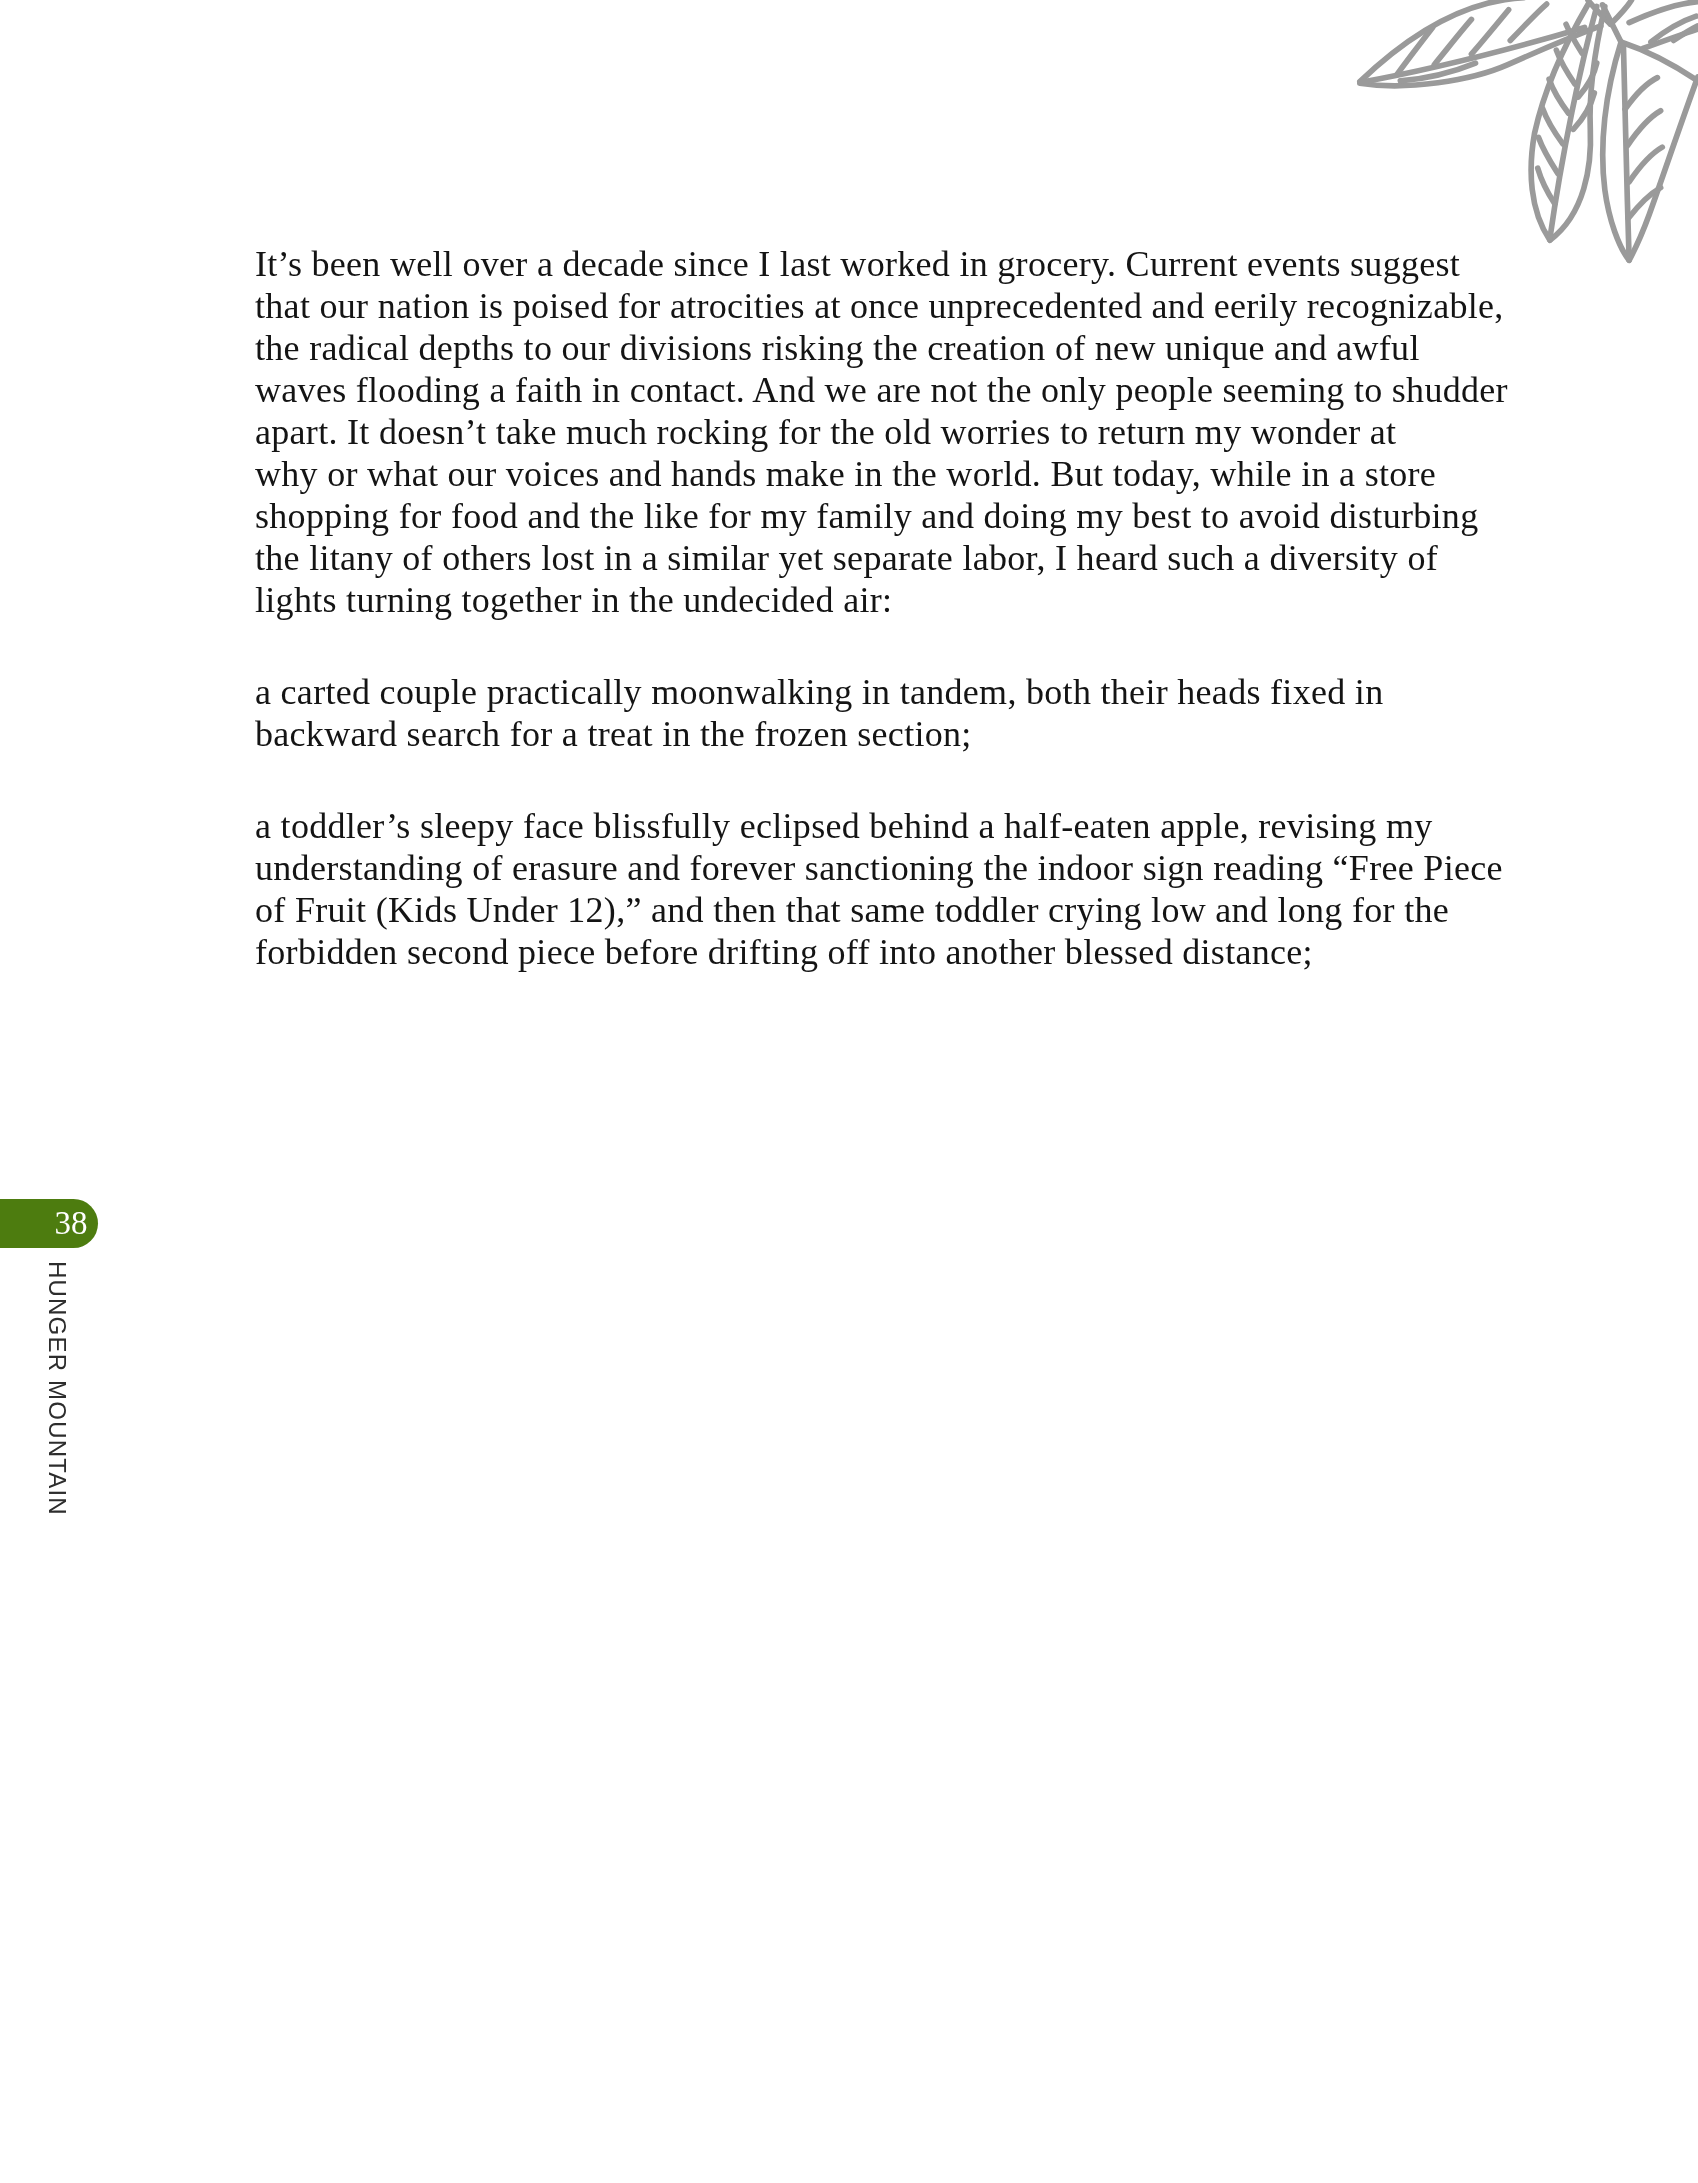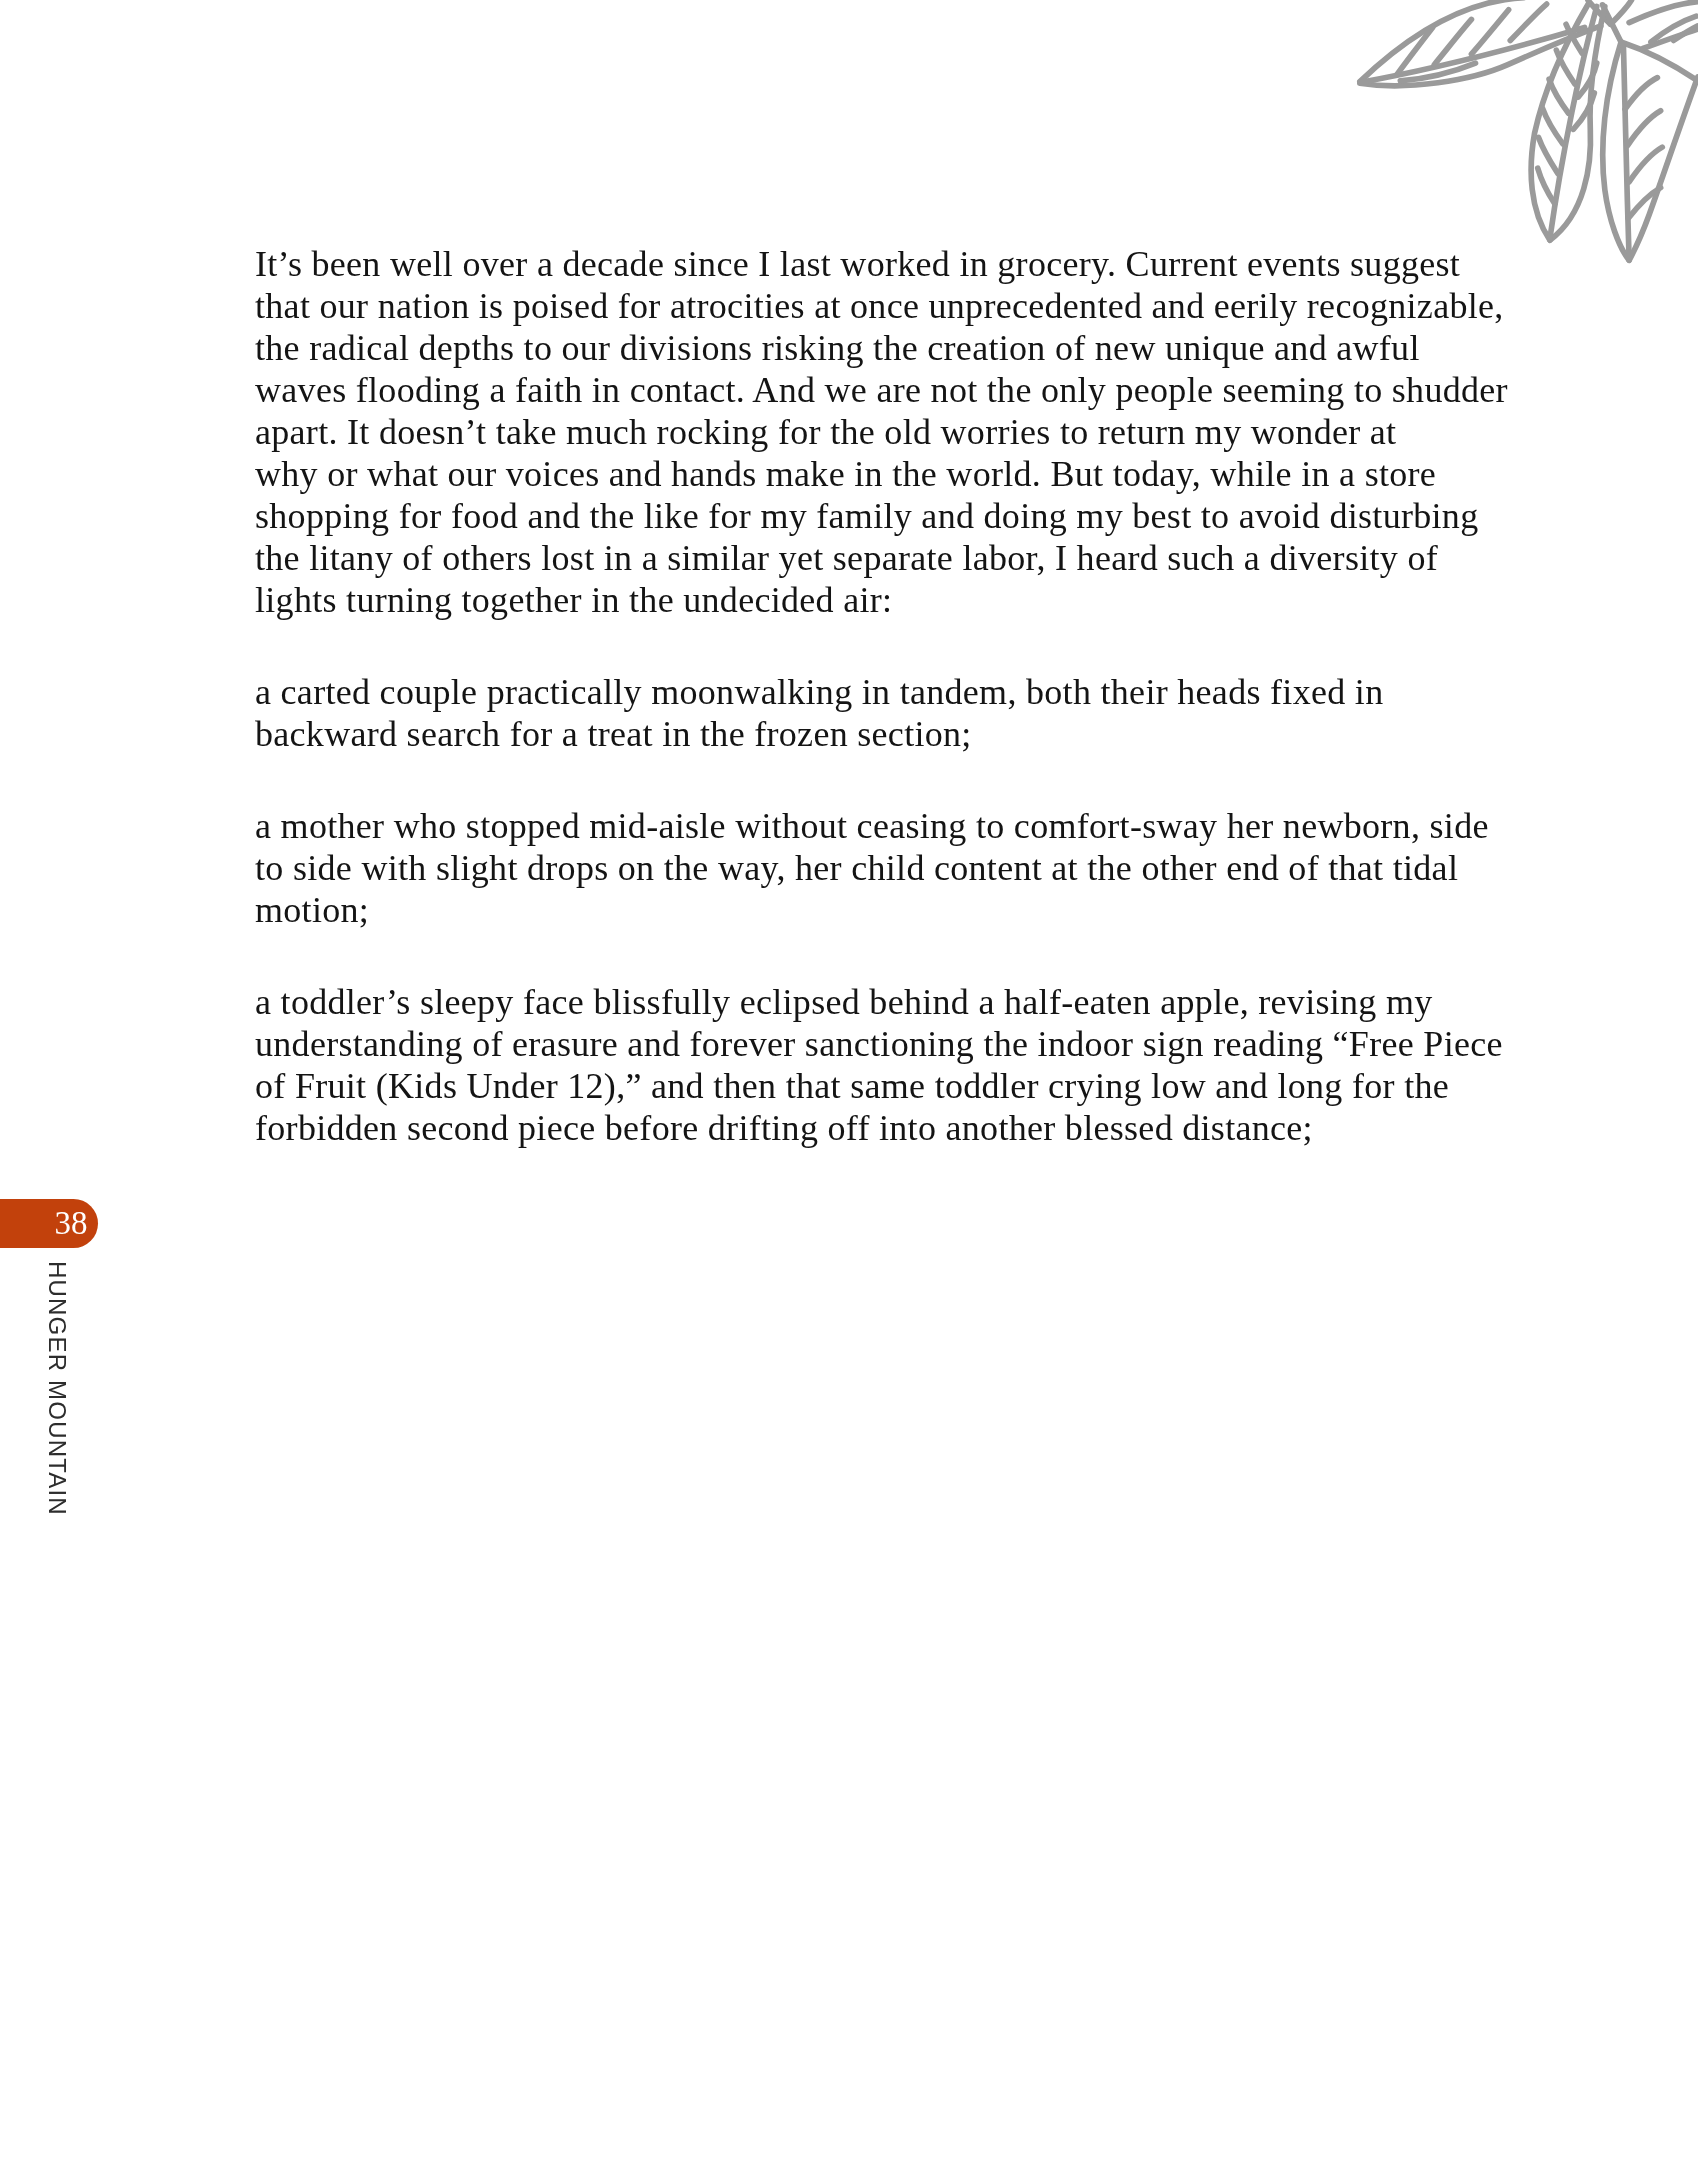--- a/index.html
+++ b/index.html
@@ -34,21 +34,21 @@
   .essay p {
     margin: 0 0 50px 0;
     white-space: pre-line;
   }
 
   
   .page-badge {
     position: absolute;
     left: 0; top: 1199px;
     width: 98px; height: 49px;
-    background: #c2410c;
+    background: #4d7c0f;
     border-radius: 0 25px 25px 0;
     display: flex;
     align-items: center;
     justify-content: flex-end;
     box-sizing: border-box;
     padding-right: 10.5px;
   }
   .page-badge span {
     color: #ffffff;
     font-family: "Liberation Serif", serif;
@@ -123,23 +123,20 @@
 that our nation is poised for atrocities at once unprecedented and eerily recognizable,
 the radical depths to our divisions risking the creation of new unique and awful
 waves flooding a faith in contact. And we are not the only people seeming to shudder
 apart. It doesn’t take much rocking for the old worries to return my wonder at
 why or what our voices and hands make in the world. But today, while in a store
 shopping for food and the like for my family and doing my best to avoid disturbing
 the litany of others lost in a similar yet separate labor, I heard such a diversity of
 lights turning together in the undecided air:</p>
     <p>a carted couple practically moonwalking in tandem, both their heads fixed in
 backward search for a treat in the frozen section;</p>
-    <p>a mother who stopped mid-aisle without ceasing to comfort-sway her newborn, side
-to side with slight drops on the way, her child content at the other end of that tidal
-motion;</p>
     <p>a toddler’s sleepy face blissfully eclipsed behind a half-eaten apple, revising my
 understanding of erasure and forever sanctioning the indoor sign reading “Free Piece
 of Fruit (Kids Under 12),” and then that same toddler crying low and long for the
 forbidden second piece before drifting off into another blessed distance;</p>
   </main>
 
   <div class="page-badge">
     <span>38</span>
   </div>
 

